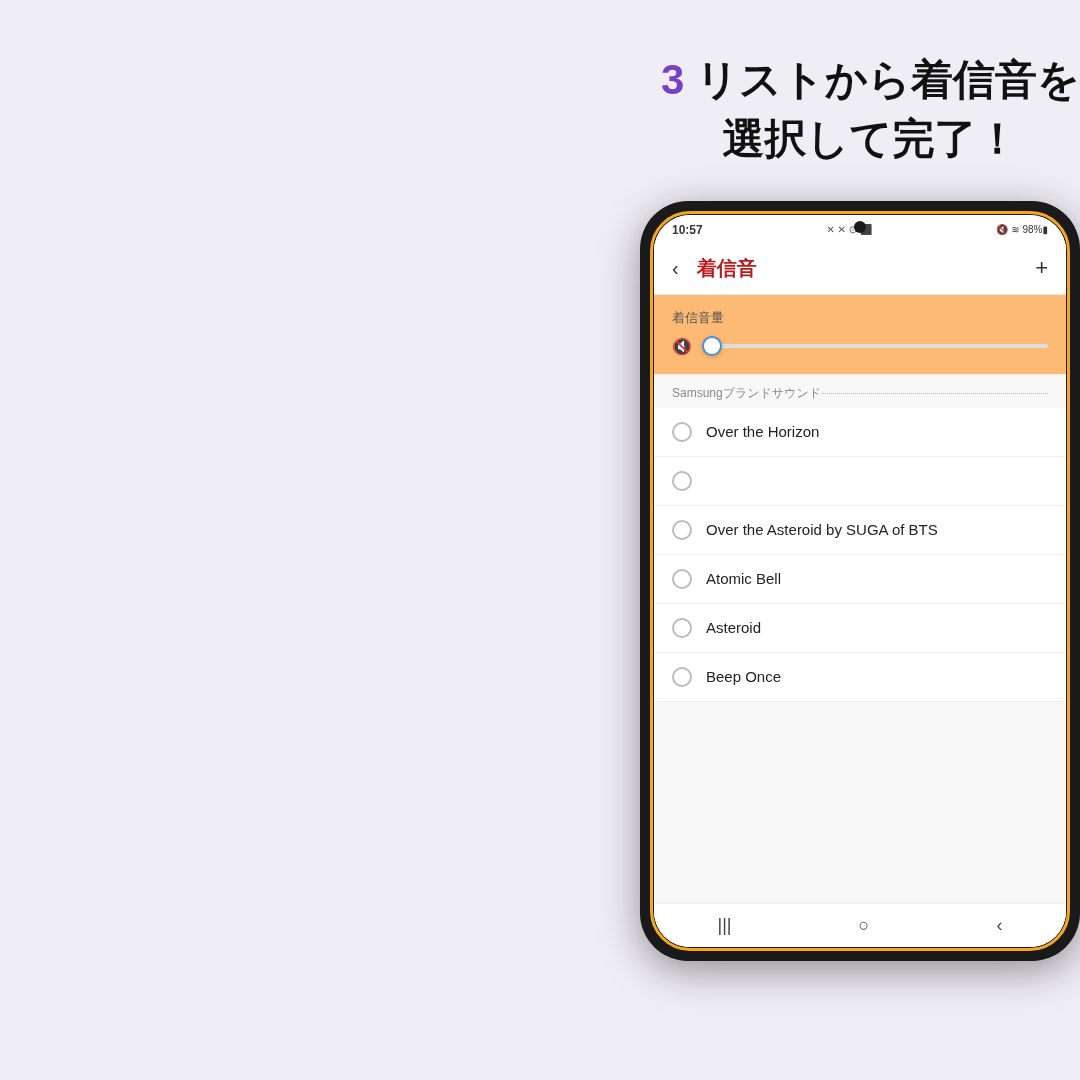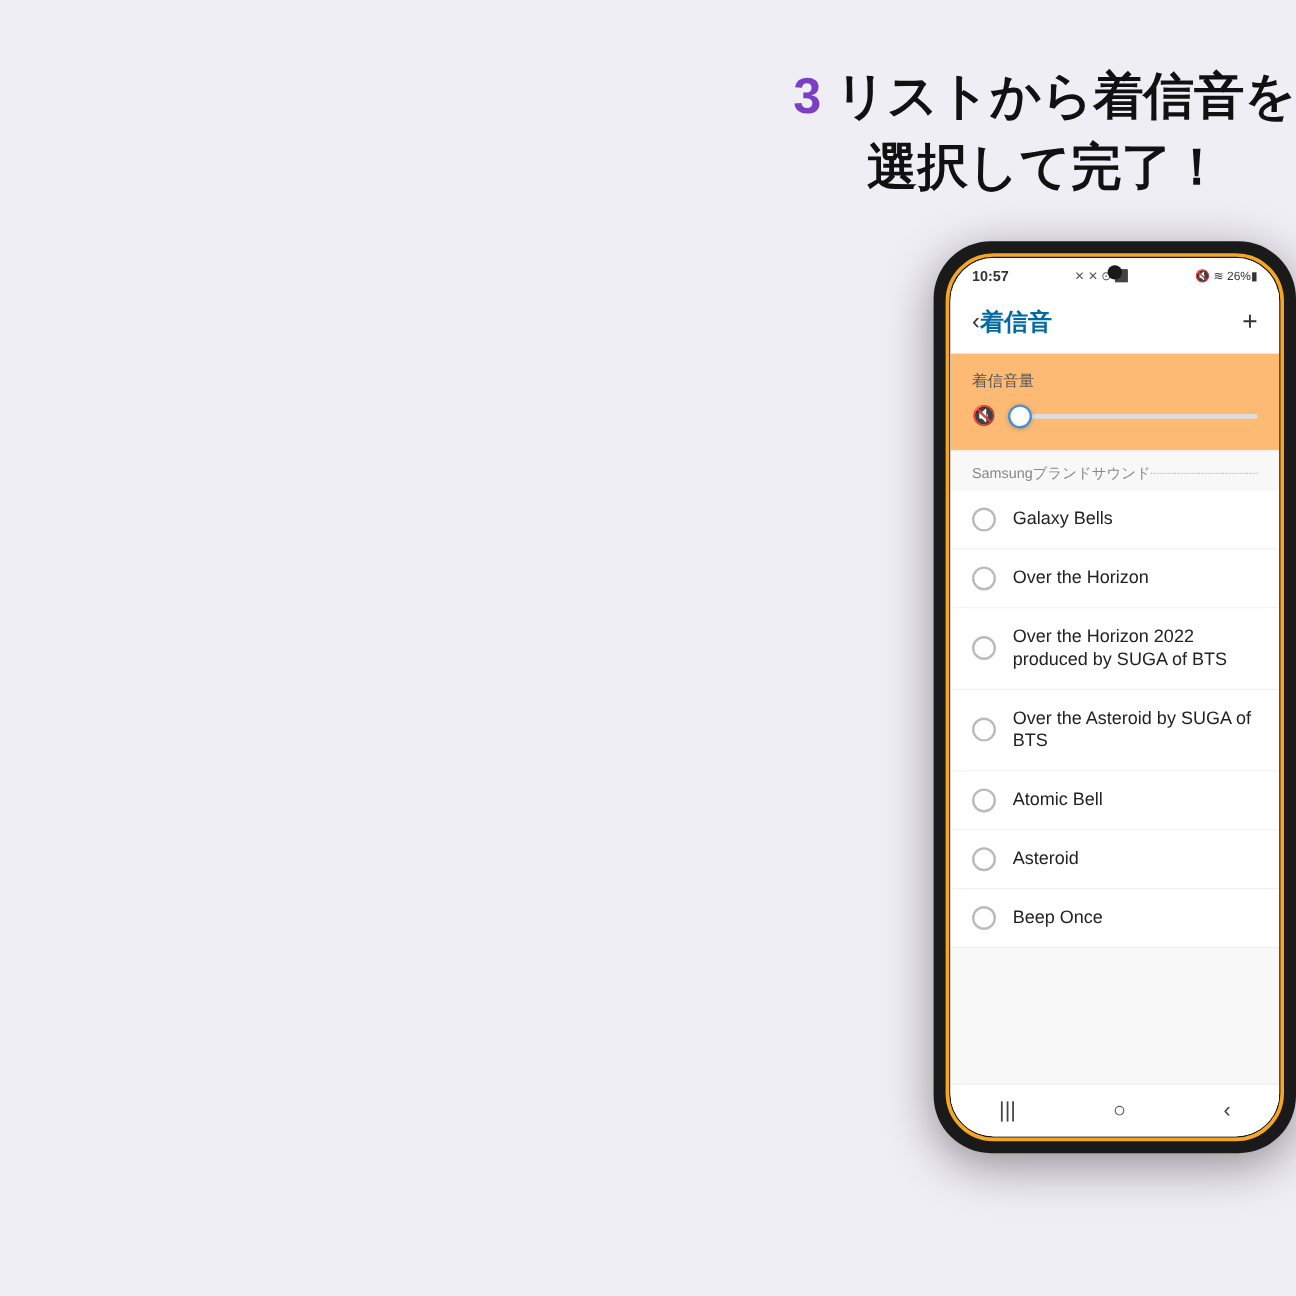--- a/index.html
+++ b/index.html
@@ -33,21 +33,21 @@
       margin-bottom: 32px;
       color: #111;
     }
 
     .header-text .num {
       color: #7b3fc4;
     }
 
     
     .phone {
-      width: 302px;
+      width: 440px;
       height: 760px;
       background: #1a1a1a;
       border-radius: 48px;
       position: relative;
       padding: 14px;
       box-shadow: 0 10px 40px rgba(0,0,0,0.4);
     }
 
     .phone-inner {
       width: 100%;
@@ -139,23 +139,23 @@
     }
 
     .app-header-back {
       font-size: 20px;
       color: #333;
     }
 
     .app-header-title {
       font-size: 20px;
       font-weight: 700;
-      color: #0369a1;
-      flex: 1;
-      margin-left: 0;
+      color: #b91c1c;
+      flex: 1;
+      margin-left: 18px;
     }
 
     .app-header-add {
       font-size: 22px;
       color: #333;
       font-weight: 300;
     }
 
     
     .volume-section {
@@ -283,21 +283,21 @@
 
     <div class="phone-inner">
 
       <div class="status-bar">
         <div class="status-time">10:57</div>
         <div class="status-icons-left">
           <span>✕ ✕ ⊙ ⬛</span>
         </div>
         <div class="camera-dot"></div>
         <div class="status-icons-right">
-          <span>🔇 ≋ 26%▮</span>
+          <span>🔇 ≋ 98%▮</span>
         </div>
       </div>
 
       <div class="screen-content">
 
         <div class="app-header">
           <span class="app-header-back">‹</span>
           <span class="app-header-title">着信音</span>
           <span class="app-header-add">+</span>
         </div>
@@ -312,33 +312,28 @@
           </div>
         </div>
 
         <div class="ringtone-list">
 
           <div class="section-header">
             <span class="section-header-label">Samsungブランドサウンド</span>
             <div class="section-header-line"></div>
           </div>
 
-          <div class="ringtone-item">
-            <div class="radio-circle"></div>
-            <span class="ringtone-name">Galaxy Bells</span>
-          </div>
 
           <div class="ringtone-item">
             <div class="radio-circle"></div>
             <span class="ringtone-name">Over the Horizon</span>
           </div>
 
           <div class="ringtone-item">
             <div class="radio-circle"></div>
-            <span class="ringtone-name">Over the Horizon 2022 produced by SUGA of BTS</span>
           </div>
 
           <div class="ringtone-item">
             <div class="radio-circle"></div>
             <span class="ringtone-name">Over the Asteroid by SUGA of BTS</span>
           </div>
 
 
 
           <div class="ringtone-item">

